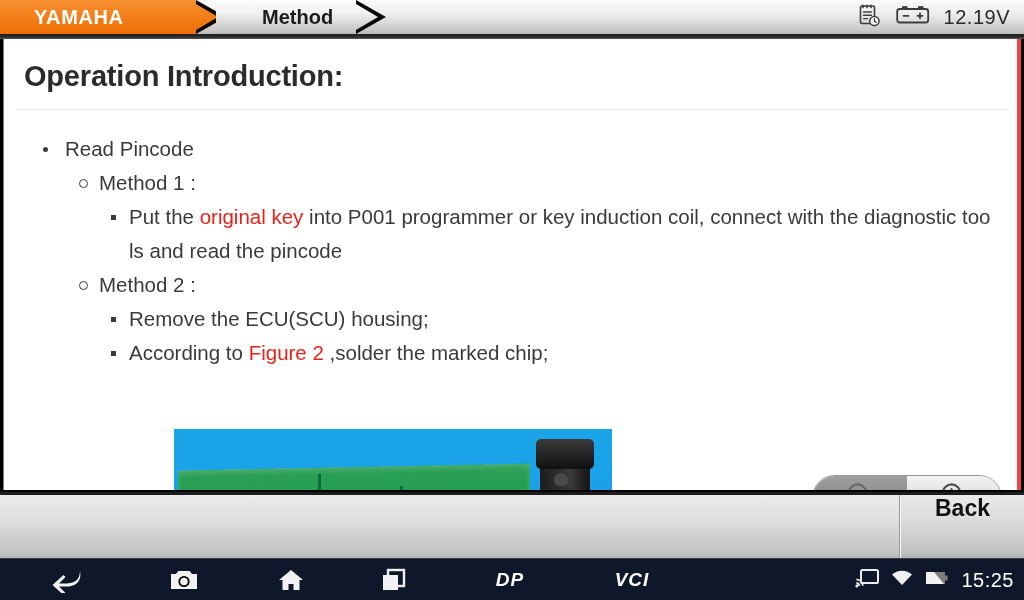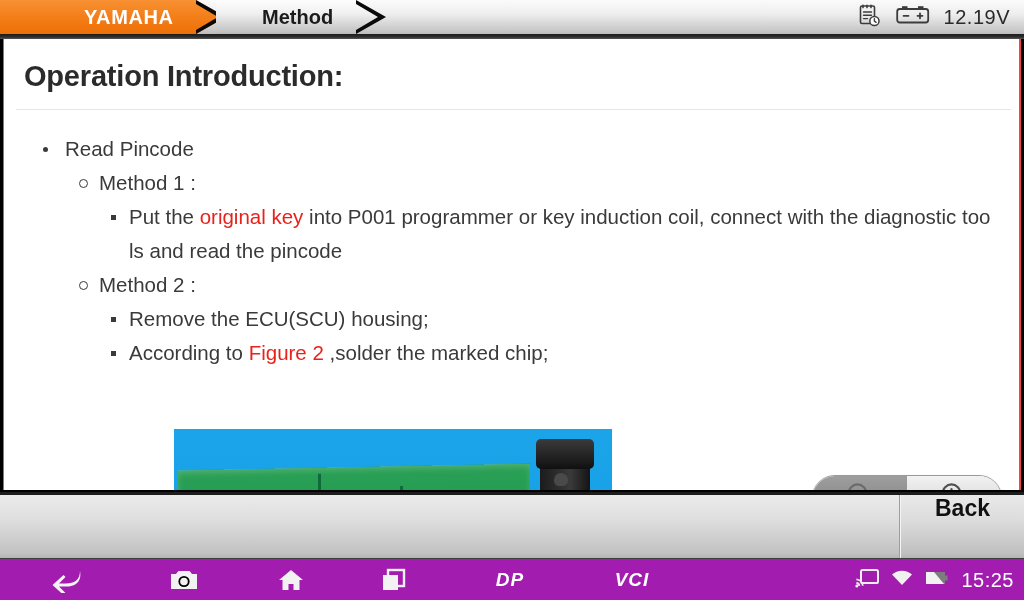--- a/index.html
+++ b/index.html
@@ -24,21 +24,21 @@
   .tab {
     position: absolute; top: 0; height: 34px;
     display: flex; align-items: center;
     font-size: 20px;
   }
   .tab-active {
     left: 0; width: 226px;
     background: linear-gradient(to bottom, #f79133 0%, #f4801b 45%, #ef6f06 100%);
     clip-path: polygon(0 0, 196px 0, 226px 17px, 196px 34px, 0 34px);
     color: #fff; font-weight: bold;
-    padding-left: 84px;
+    padding-left: 34px;
     letter-spacing: 0.6px;
   }
   .tab-notch-1 {
     position: absolute; top: 0; left: 196px; width: 34px; height: 34px;
     background: #0a0a0a;
     clip-path: polygon(0 0, 30px 17px, 0 34px, 0 30px, 22px 17px, 0 4px);
   }
   .tab-inactive {
     left: 216px; width: 170px;
     background: linear-gradient(to bottom, #fdfdfd 0%, #f0f0f0 40%, #c4c4c4 92%, #b8b8b8 100%);
@@ -55,21 +55,21 @@
     position: absolute; right: 14px; top: 0; height: 34px;
     display: flex; align-items: center; gap: 14px;
   }
   .volt-text { font-size: 20px; color: #2a2a2a; letter-spacing: 0.5px; }
 
   
   .content {
     position: absolute; left: 3px; top: 39px; width: 1018px; height: 451px;
     background: #fff;
     border-left: 1px solid #7d7d7d;
-    border-right: 2px solid #ef4444;
+    border-right: 4px solid #ef4444;
     overflow: hidden;
   }
   .page-title {
     font-size: 29px; font-weight: bold; color: #2b2b2b;
     padding: 21px 0 16px 20px;
     letter-spacing: -0.2px;
   }
   .title-rule { height: 1px; background: #e6e6e6; margin: 0 8px 0 12px; }
 
   .body-area { padding: 22px 24px 0 13px; }
@@ -162,21 +162,21 @@
     border-left: 1px solid #f4f4f4;
     box-shadow: -1px 0 0 #9e9e9e;
     display: flex; justify-content: center;
     font-size: 23px; font-weight: bold; color: #111;
     background: linear-gradient(to bottom, #e9e9e9 0%, #dcdcdc 40%, #c0c0c0 92%, #b4b4b4 100%);
   }
 
   
   .navbar {
     position: absolute; left: 0; top: 558px; width: 1024px; height: 42px;
-    background: #a21caf;
+    background: #0f172a;
     border-top: 1px solid #3d3d3d;
     text-decoration: underline;
   }
   .nav-ico { position: absolute; top: 0; height: 42px; display: flex; align-items: center; justify-content: center; }
   .logo-text {
     color: #fff; font-weight: bold; font-style: italic;
     font-size: 19px; letter-spacing: 1px;
     font-family: "Liberation Sans", sans-serif;
   }
   .sys-right {

